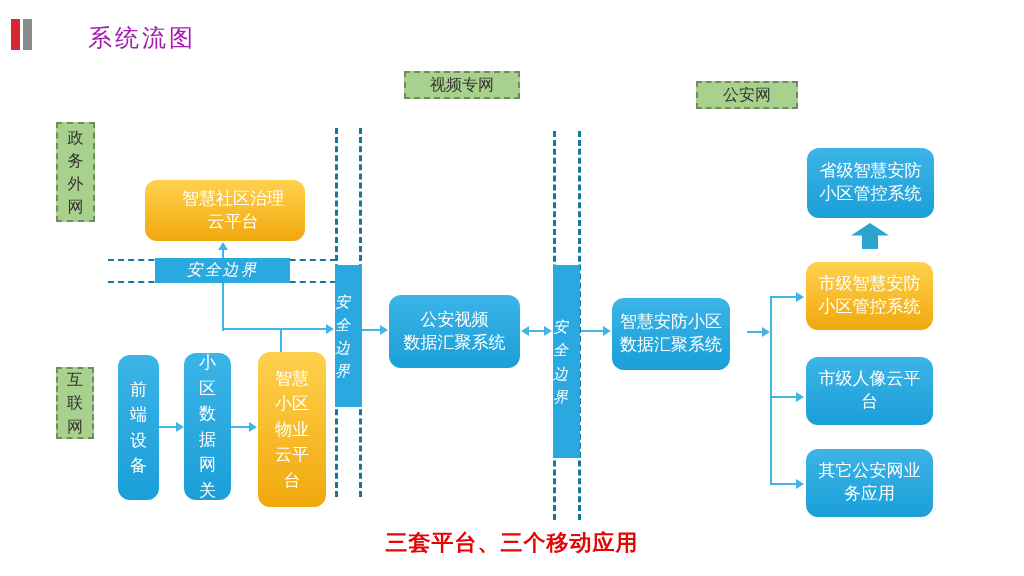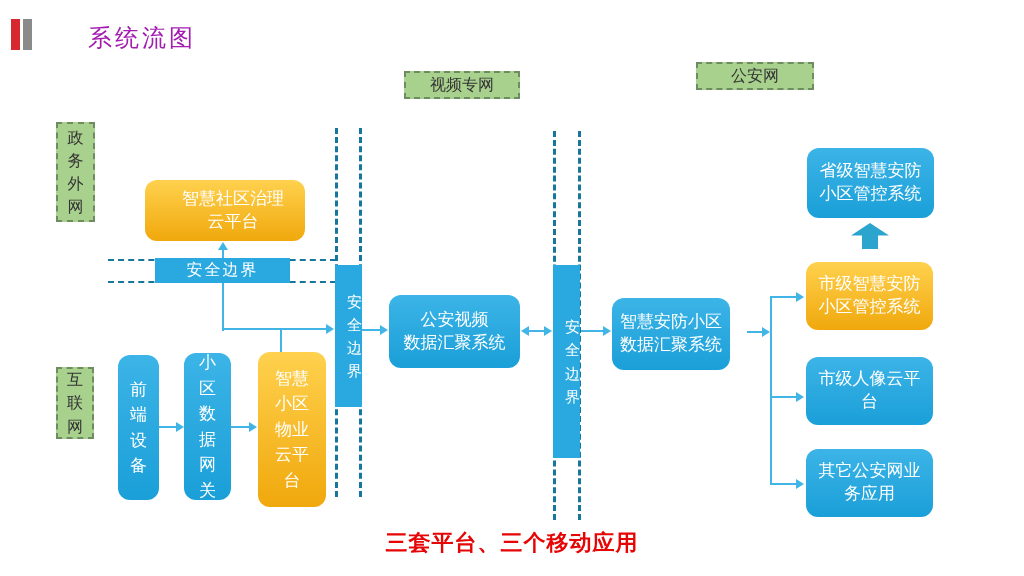--- a/index.html
+++ b/index.html
@@ -10,31 +10,31 @@
   .hbar-red  { position:absolute; left:11px; top:19px; width:9px; height:31px; background:#D7282F; }
   .hbar-gray { position:absolute; left:23px; top:19px; width:9px; height:31px; background:#8A8A8A; }
   .page-title{ position:absolute; left:44px; top:22px; font-size:24px; color:#a21caf; letter-spacing:3px;margin-left:44px; }
 
   
   .zone { position:absolute; background:#A9D18E; border:2px dashed #6E8C5F; color:#333;
           display:flex; align-items:center; justify-content:center; text-align:center;
           font-size:16px; z-index:3; }
   .zone.vert { word-break:break-all; line-height:1.45; }
   .zone-video    { left:404px; top:71px;  width:116px; height:28px; }
-  .zone-police   { left:696px; top:62px;  width:118px; height:28px; }
+  .zone-police   { left:696px; top:81px;  width:102px; height:28px; }
   .zone-gov      { left:56px;  top:122px; width:39px;  height:100px; padding:0 8px; }
   .zone-internet { left:56px;  top:367px; width:38px;  height:72px;  padding:0 8px; }
 
   
   .vdash { position:absolute; width:0; border-left:3px dashed #17769C; z-index:1; }
   .hdash { position:absolute; height:0; border-top:2px dashed #17769C; z-index:1; }
 
   
   .secbar { position:absolute; background:#29A9E0; color:#fff; display:flex; align-items:center;
-            justify-content:center; text-align:right; z-index:4; font-size:16px; }
+            justify-content:center; text-align:left; z-index:4; font-size:16px;font-style:italic; }
   .secbar.vert { word-break:break-all; line-height:1.55; font-size:15px; }
   .secbar-h  { left:155px; top:258px; width:135px; height:25px; letter-spacing:2px; }
   .secbar-v1 { left:335px; top:265px; width:27px; height:142px; }
   .secbar-v2 { left:553px; top:265px; width:27px; height:193px; }
 
   
   .node { position:absolute; border-radius:12px; color:#fff; display:flex; align-items:center;
           justify-content:center; text-align:center; white-space:pre-line; z-index:2;
           font-size:17px; line-height:1.35; }
   .node.blue   { background:linear-gradient(180deg,#3CB4E7 0%,#1A9FD8 100%); }

